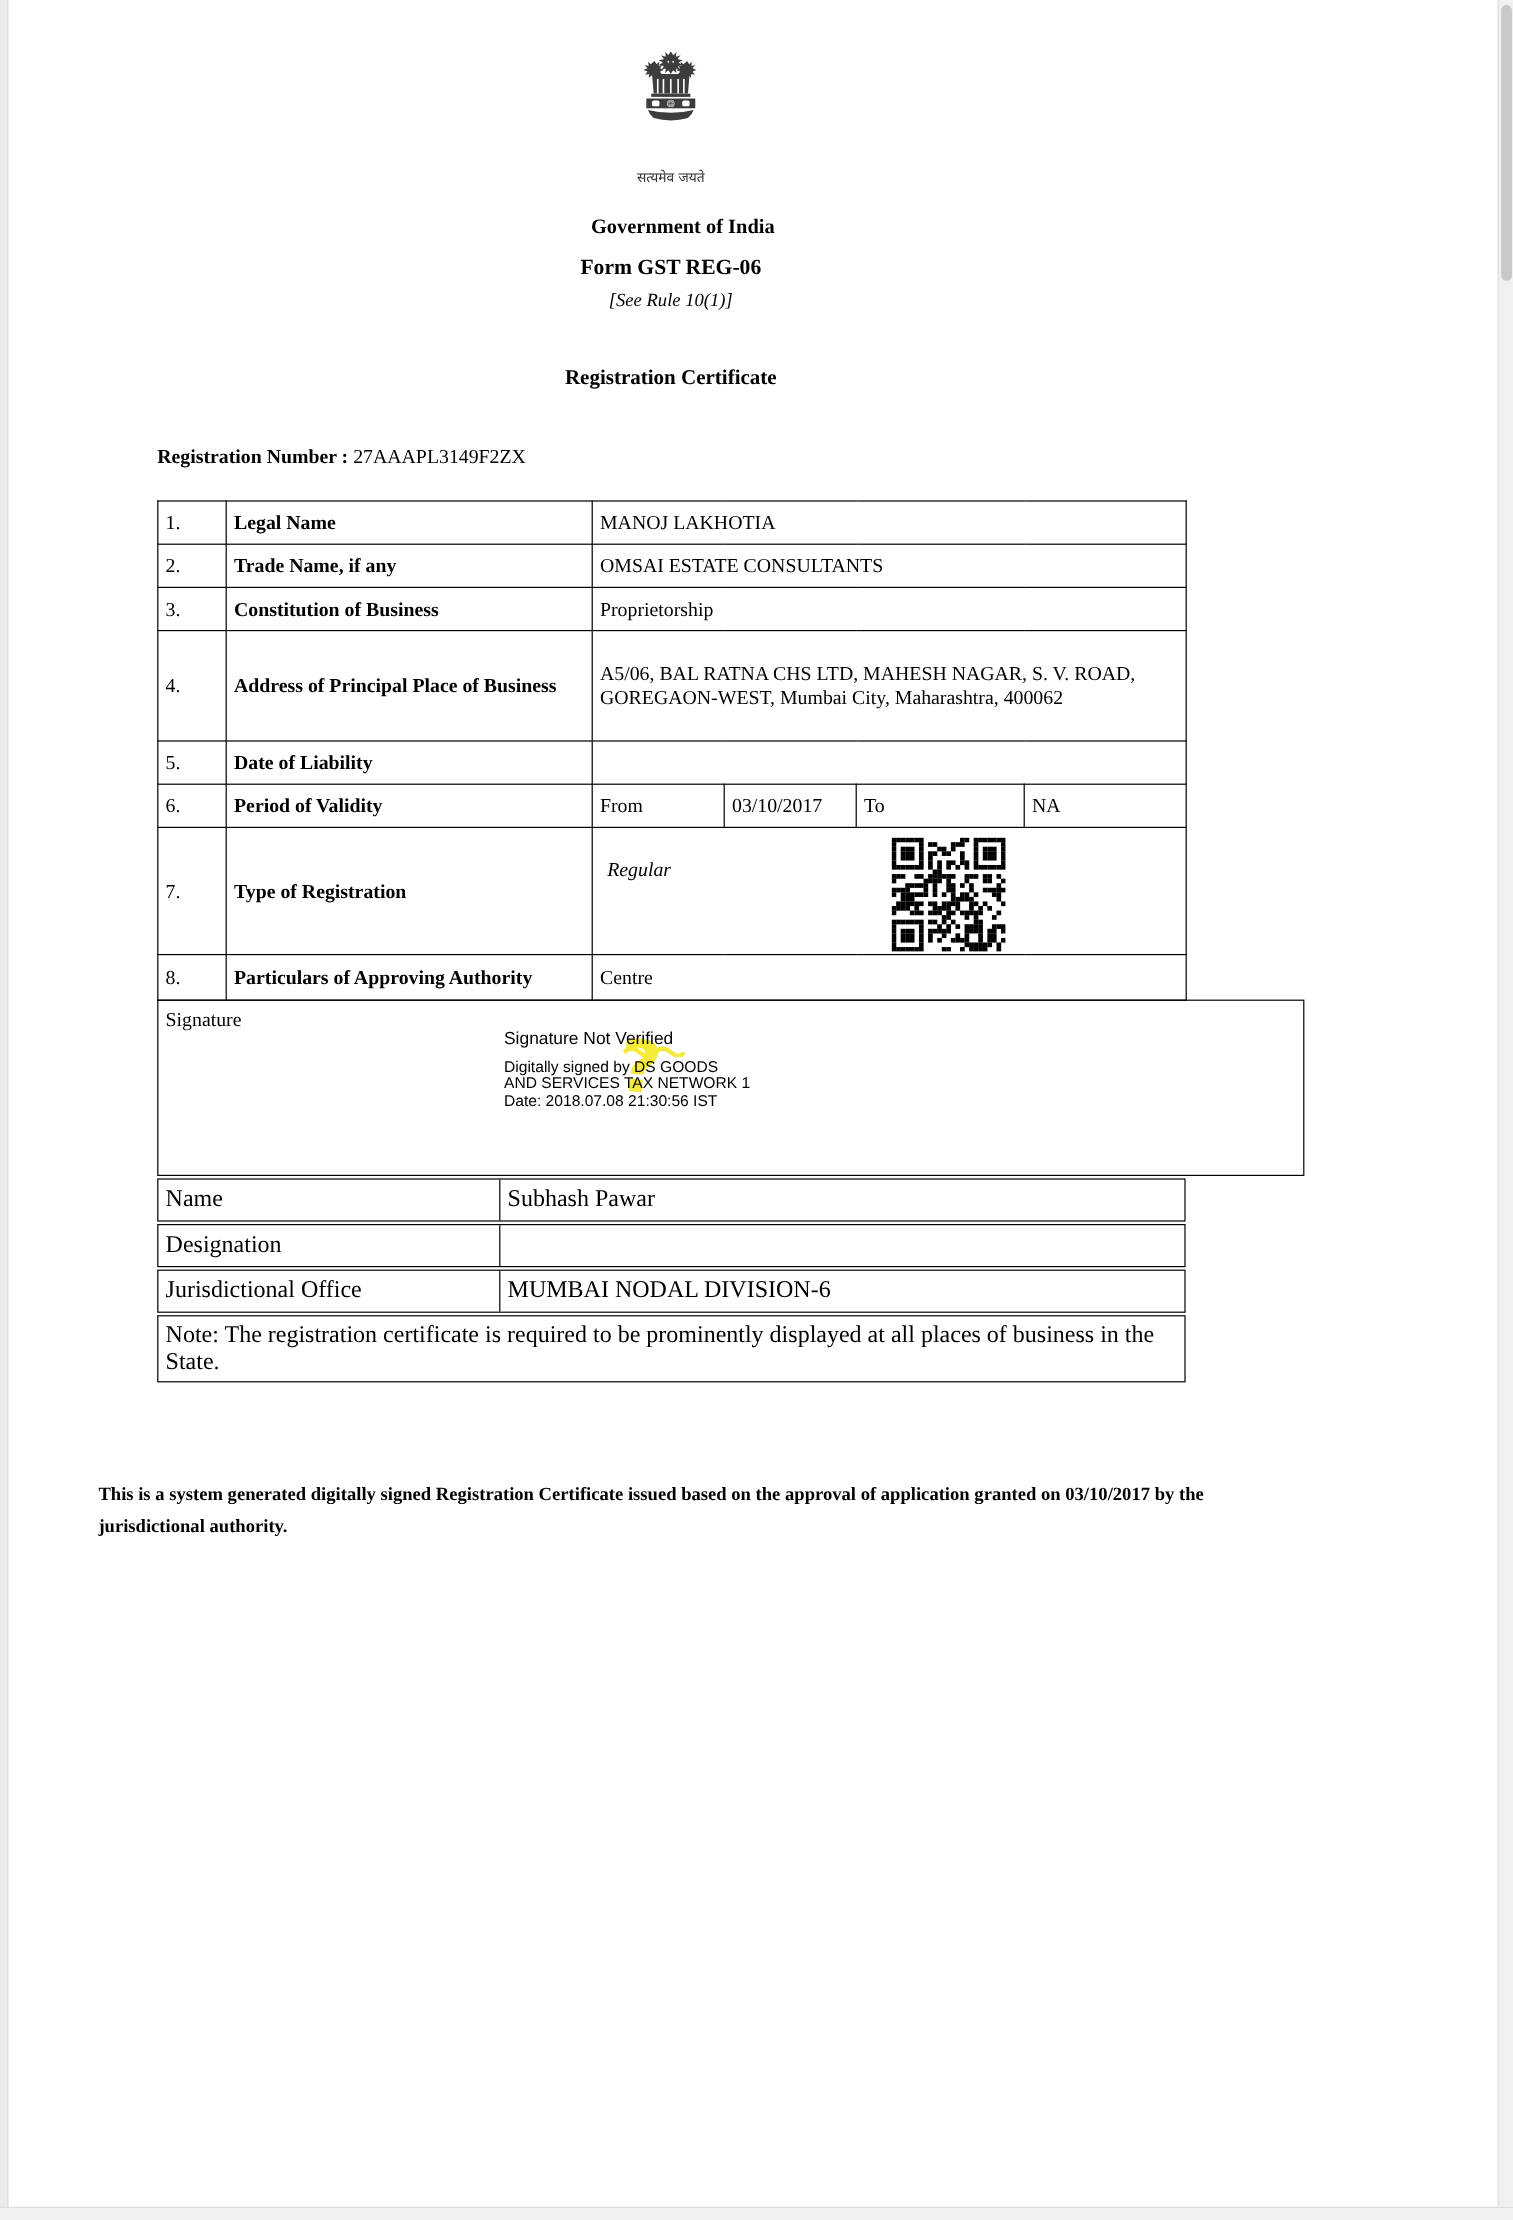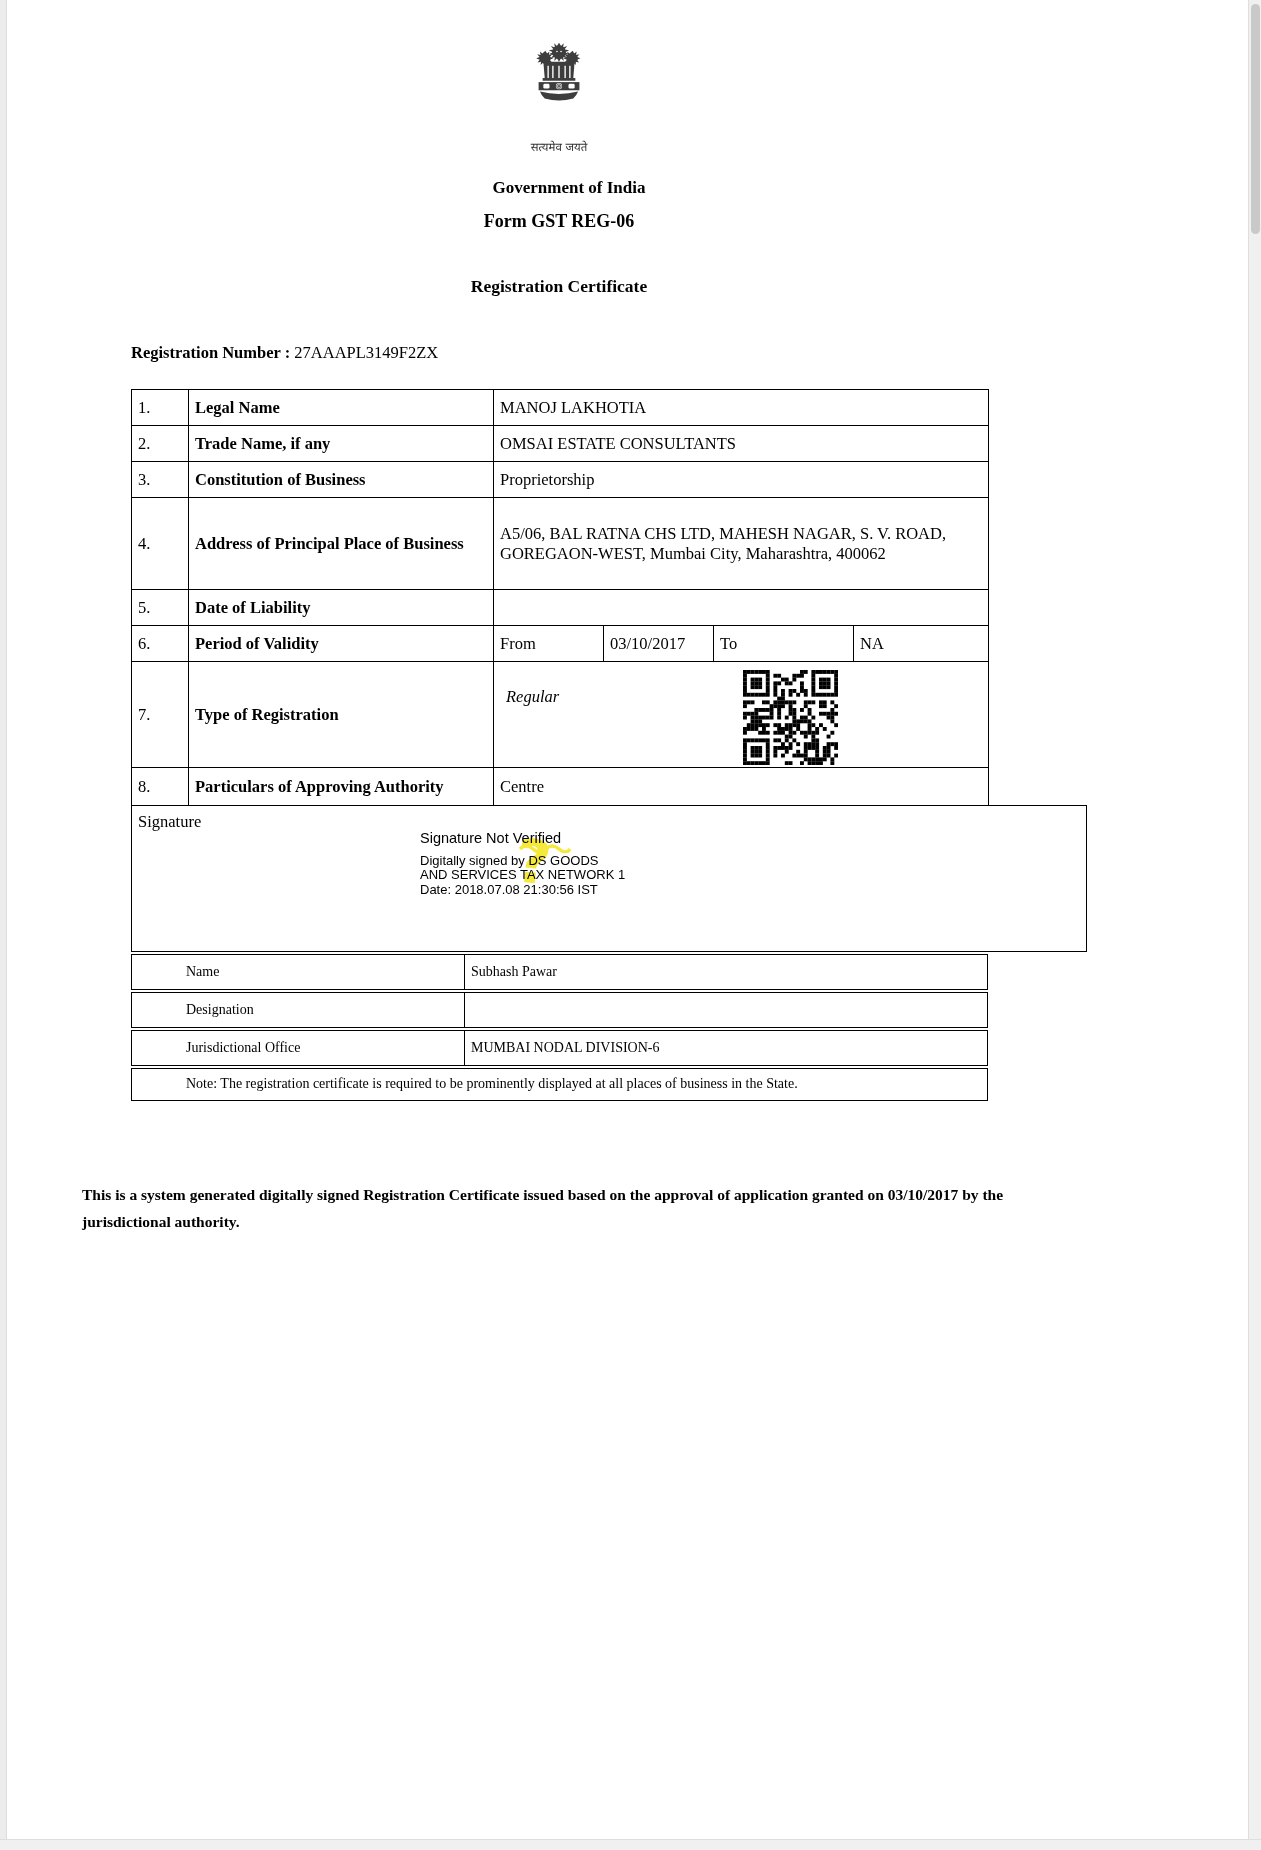--- a/index.html
+++ b/index.html
@@ -74,23 +74,22 @@
   .scribble { position: absolute; left: 98px; top: 13px; z-index: 2; }
   .scribble path { stroke: var(--hl); }
 
   .lrow {
     display: grid;
     grid-template-columns: 285px 1fr;
     margin: 2px 0 0 115px;
     width: 857px;
     min-height: 36px;
     border: 1.5px solid #000;
-    font-size: 14px;
+    font-size: 20px;
     align-items: stretch;
-    padding-left: 48px;
   }
   .lrow:first-of-type { margin-top: 3px; }
   .lcell { padding: 4px 6px; display: flex; align-items: center; }
   .lcell.lab { border-right: 1.5px solid #000; }
   .lrow.note { grid-template-columns: 1fr; min-height: 33px; }
 
   .footer {
     margin: 80px 0 0 66px;
     width: 958px;
     font-size: 15.5px;
@@ -157,20 +156,21 @@
             <path d="M50 63.5 v7 M46.5 67 h7 M47.6 64.6 l4.8 4.8 M52.4 64.6 l-4.8 4.8"></path>
           </g>
           <path fill="#3d3d3d" d="M22 75 q28 7 56 0 q-2 6 -7 10 q-21 6 -42 0 q-5 -4 -7 -10z"></path>
         </svg>
       </span>
       <div class="motto">सत्यमेव जयते</div>
     </div>
 
     <div class="centered gov-title">Government of India</div>
     <div class="centered form-title">Form GST REG-06</div>
+    <div class="centered rule-ref">[See Rule 10(1)]</div>
     <div class="centered cert-title">Registration Certificate</div>
 
     <div class="regline">
       <span class="lbl">Registration Number :</span>
       <span>27AAAPL3149F2ZX</span>
     </div>
 
     <table class="gst">
       <colgroup>
         <col style="width:57px">

